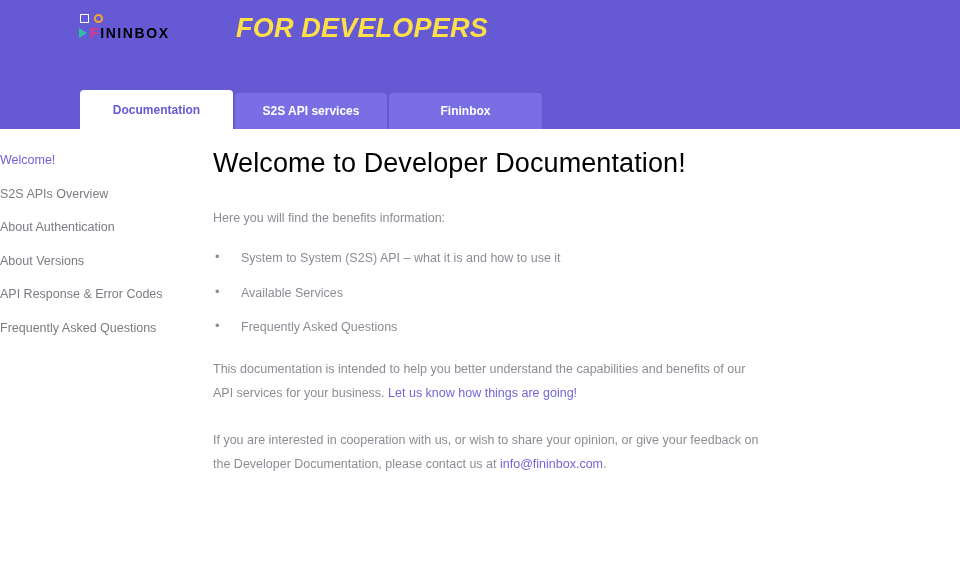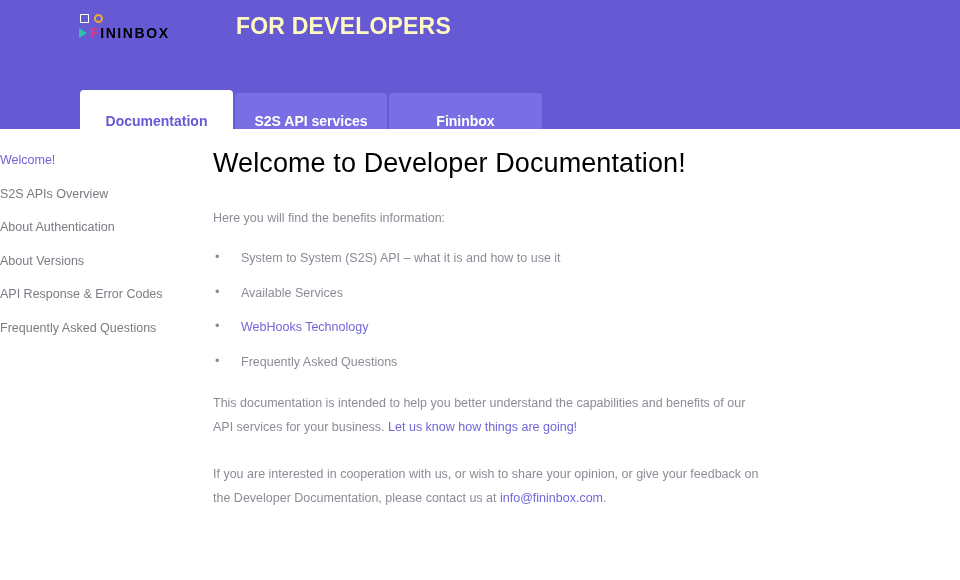--- a/index.html
+++ b/index.html
@@ -77,42 +77,43 @@
     color: #000000;
     font-size: 14px;
     font-weight: 700;
     letter-spacing: 1.6px;
   }
 
   .header-title {
     position: absolute;
     left: 236px;
     top: 13px;
-    color: #fef9c3;
-    font-size: 23px;
+    color: #fde047;
+    font-size: 27px;
     font-weight: 700;
     letter-spacing: 0.2px;
     white-space: nowrap;
+    font-style: italic;
   }
 
   
   .tabs {
     position: absolute;
     left: 80px;
     bottom: 0;
     display: flex;
     align-items: flex-end;
     height: 36px;
   }
   .tab {
     height: 36px;
     display: flex;
-    align-items: flex-end;
+    align-items: center;
     justify-content: center;
-    font-size: 14px;
+    font-size: 12px;
     font-weight: 700;
     color: #ffffff;
     background: #7a6ee5;
     border-radius: 4px 4px 0 0;
     cursor: pointer;
     white-space: nowrap;
     padding: 0 10px;
   }
   .tab + .tab { margin-left: 2px; }
   .tab.active {
@@ -257,23 +258,20 @@
     <p class="tight">Here you will find the benefits information:</p>
 
     <ul class="info-list">
       <li>
         <span>System to System (S2S) API – what it is and how to use it</span>
       </li>
       <li>
         <span>Available Services</span>
       </li>
       <li>
-        <a href="#">WebHooks Technology</a>
-      </li>
-      <li>
         <span>Frequently Asked Questions</span>
       </li>
     </ul>
 
     <p>
       <span>This documentation is intended to help you better understand the capabilities and benefits of our API services for your business. </span><a href="#">Let us know how things are going!</a>
     </p>
 
     <p>
       <span>If you are interested in cooperation with us, or wish to share your opinion, or give your feedback on the Developer Documentation, please contact us at </span><a href="#">info@fininbox.com</a><span>.</span>

